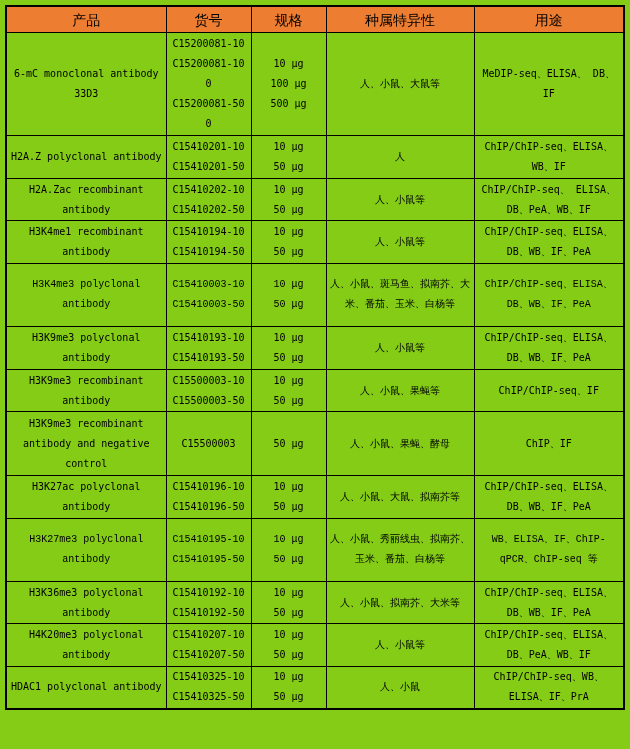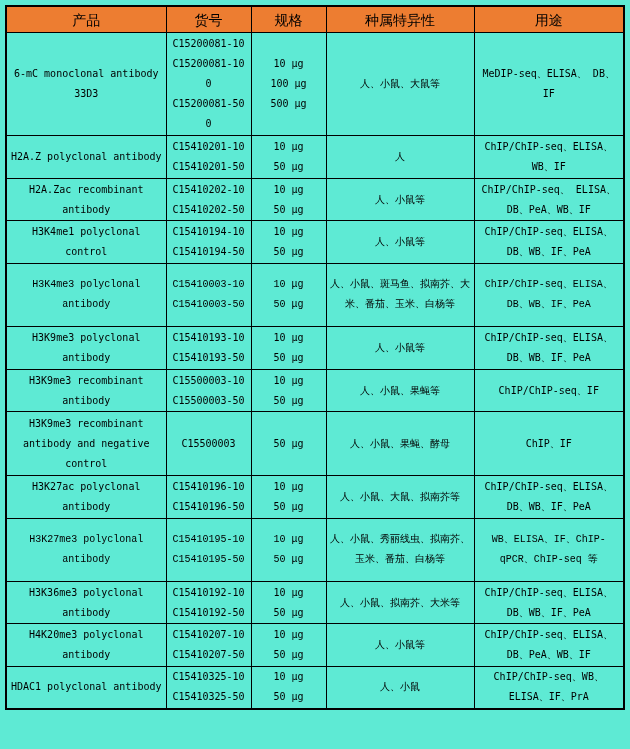--- a/index.html
+++ b/index.html
@@ -7,21 +7,21 @@
     padding: 0;
     background: #ffffff;
     font-family: "DejaVu Sans Mono", "Liberation Mono", monospace;
     color: #000000;
   }
   .page {
     width: 630px;
     height: 749px;
     box-sizing: border-box;
     padding: 5px 0 0 5px;
-    background: #5eead4;
+    background: #84cc16;
   }
   table.product-table {
     border-collapse: collapse;
     table-layout: fixed;
     width: 618px;
     border: 2px solid #000000;
   }
   table.product-table th,
   table.product-table td {
     border: 1px solid #000000;
@@ -98,21 +98,21 @@
       <tr class="h42">
         <td class="product">H2A.Zac recombinant antibody</td>
         <td class="catalog">C15410202-10
 C15410202-50</td>
         <td class="size">10 μg
 50 μg</td>
         <td class="species">人、小鼠等</td>
         <td class="apps">ChIP/ChIP-seq、 ELISA、DB、PeA、WB、IF</td>
       </tr>
       <tr class="h43">
-        <td class="product">H3K4me1 polyclonal control</td>
+        <td class="product">H3K4me1 recombinant antibody</td>
         <td class="catalog">C15410194-10
 C15410194-50</td>
         <td class="size">10 μg
 50 μg</td>
         <td class="species">人、小鼠等</td>
         <td class="apps">ChIP/ChIP-seq、ELISA、DB、WB、IF、PeA</td>
       </tr>
       <tr class="h63">
         <td class="product">H3K4me3 polyclonal antibody</td>
         <td class="catalog">C15410003-10

